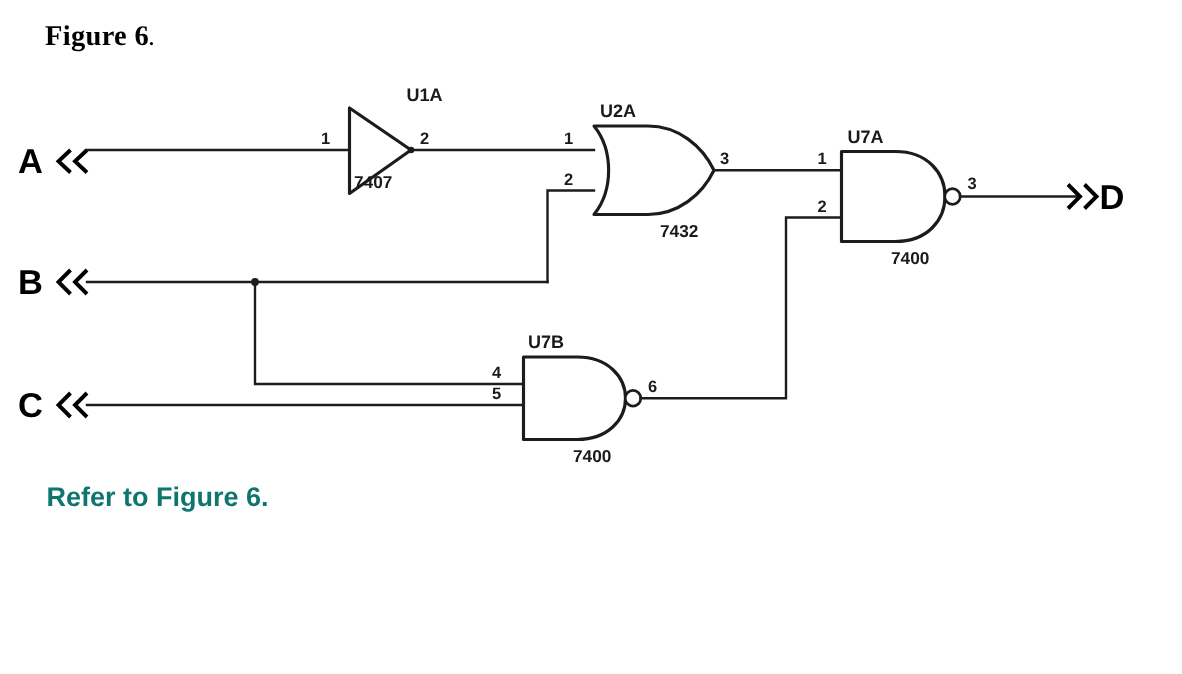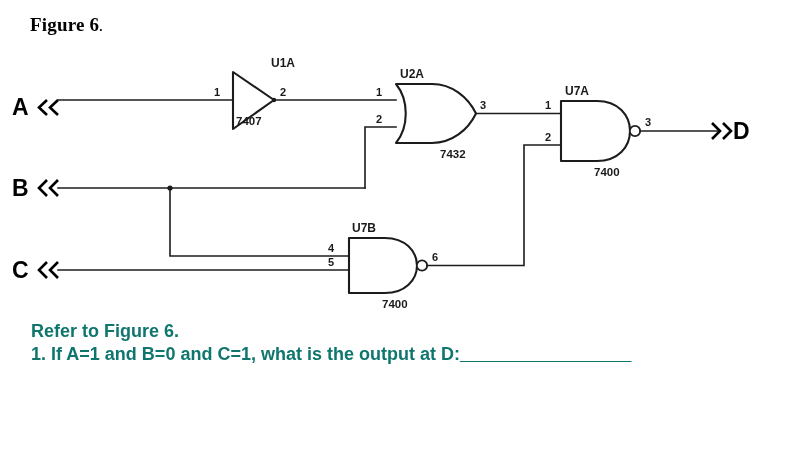--- a/index.html
+++ b/index.html
@@ -211,16 +211,15 @@
     <g>
       <path class="marker" d="M 712 83 L 720 91 L 712 99"></path>
       <path class="marker" d="M 723 83 L 731 91 L 723 99"></path>
     </g>
     <text class="io-label" x="733" y="99">D</text>
 
   </svg>
 
   <div id="questions">
     <div class="q-line">Refer to Figure 6.</div>
-    <div class="q-line"><span>1. If A=1 and B=0 and C=1, what is the output at D:</span><span class="blank">__________________</span></div>
   </div>
 
 </div>
 
 </body></html>

